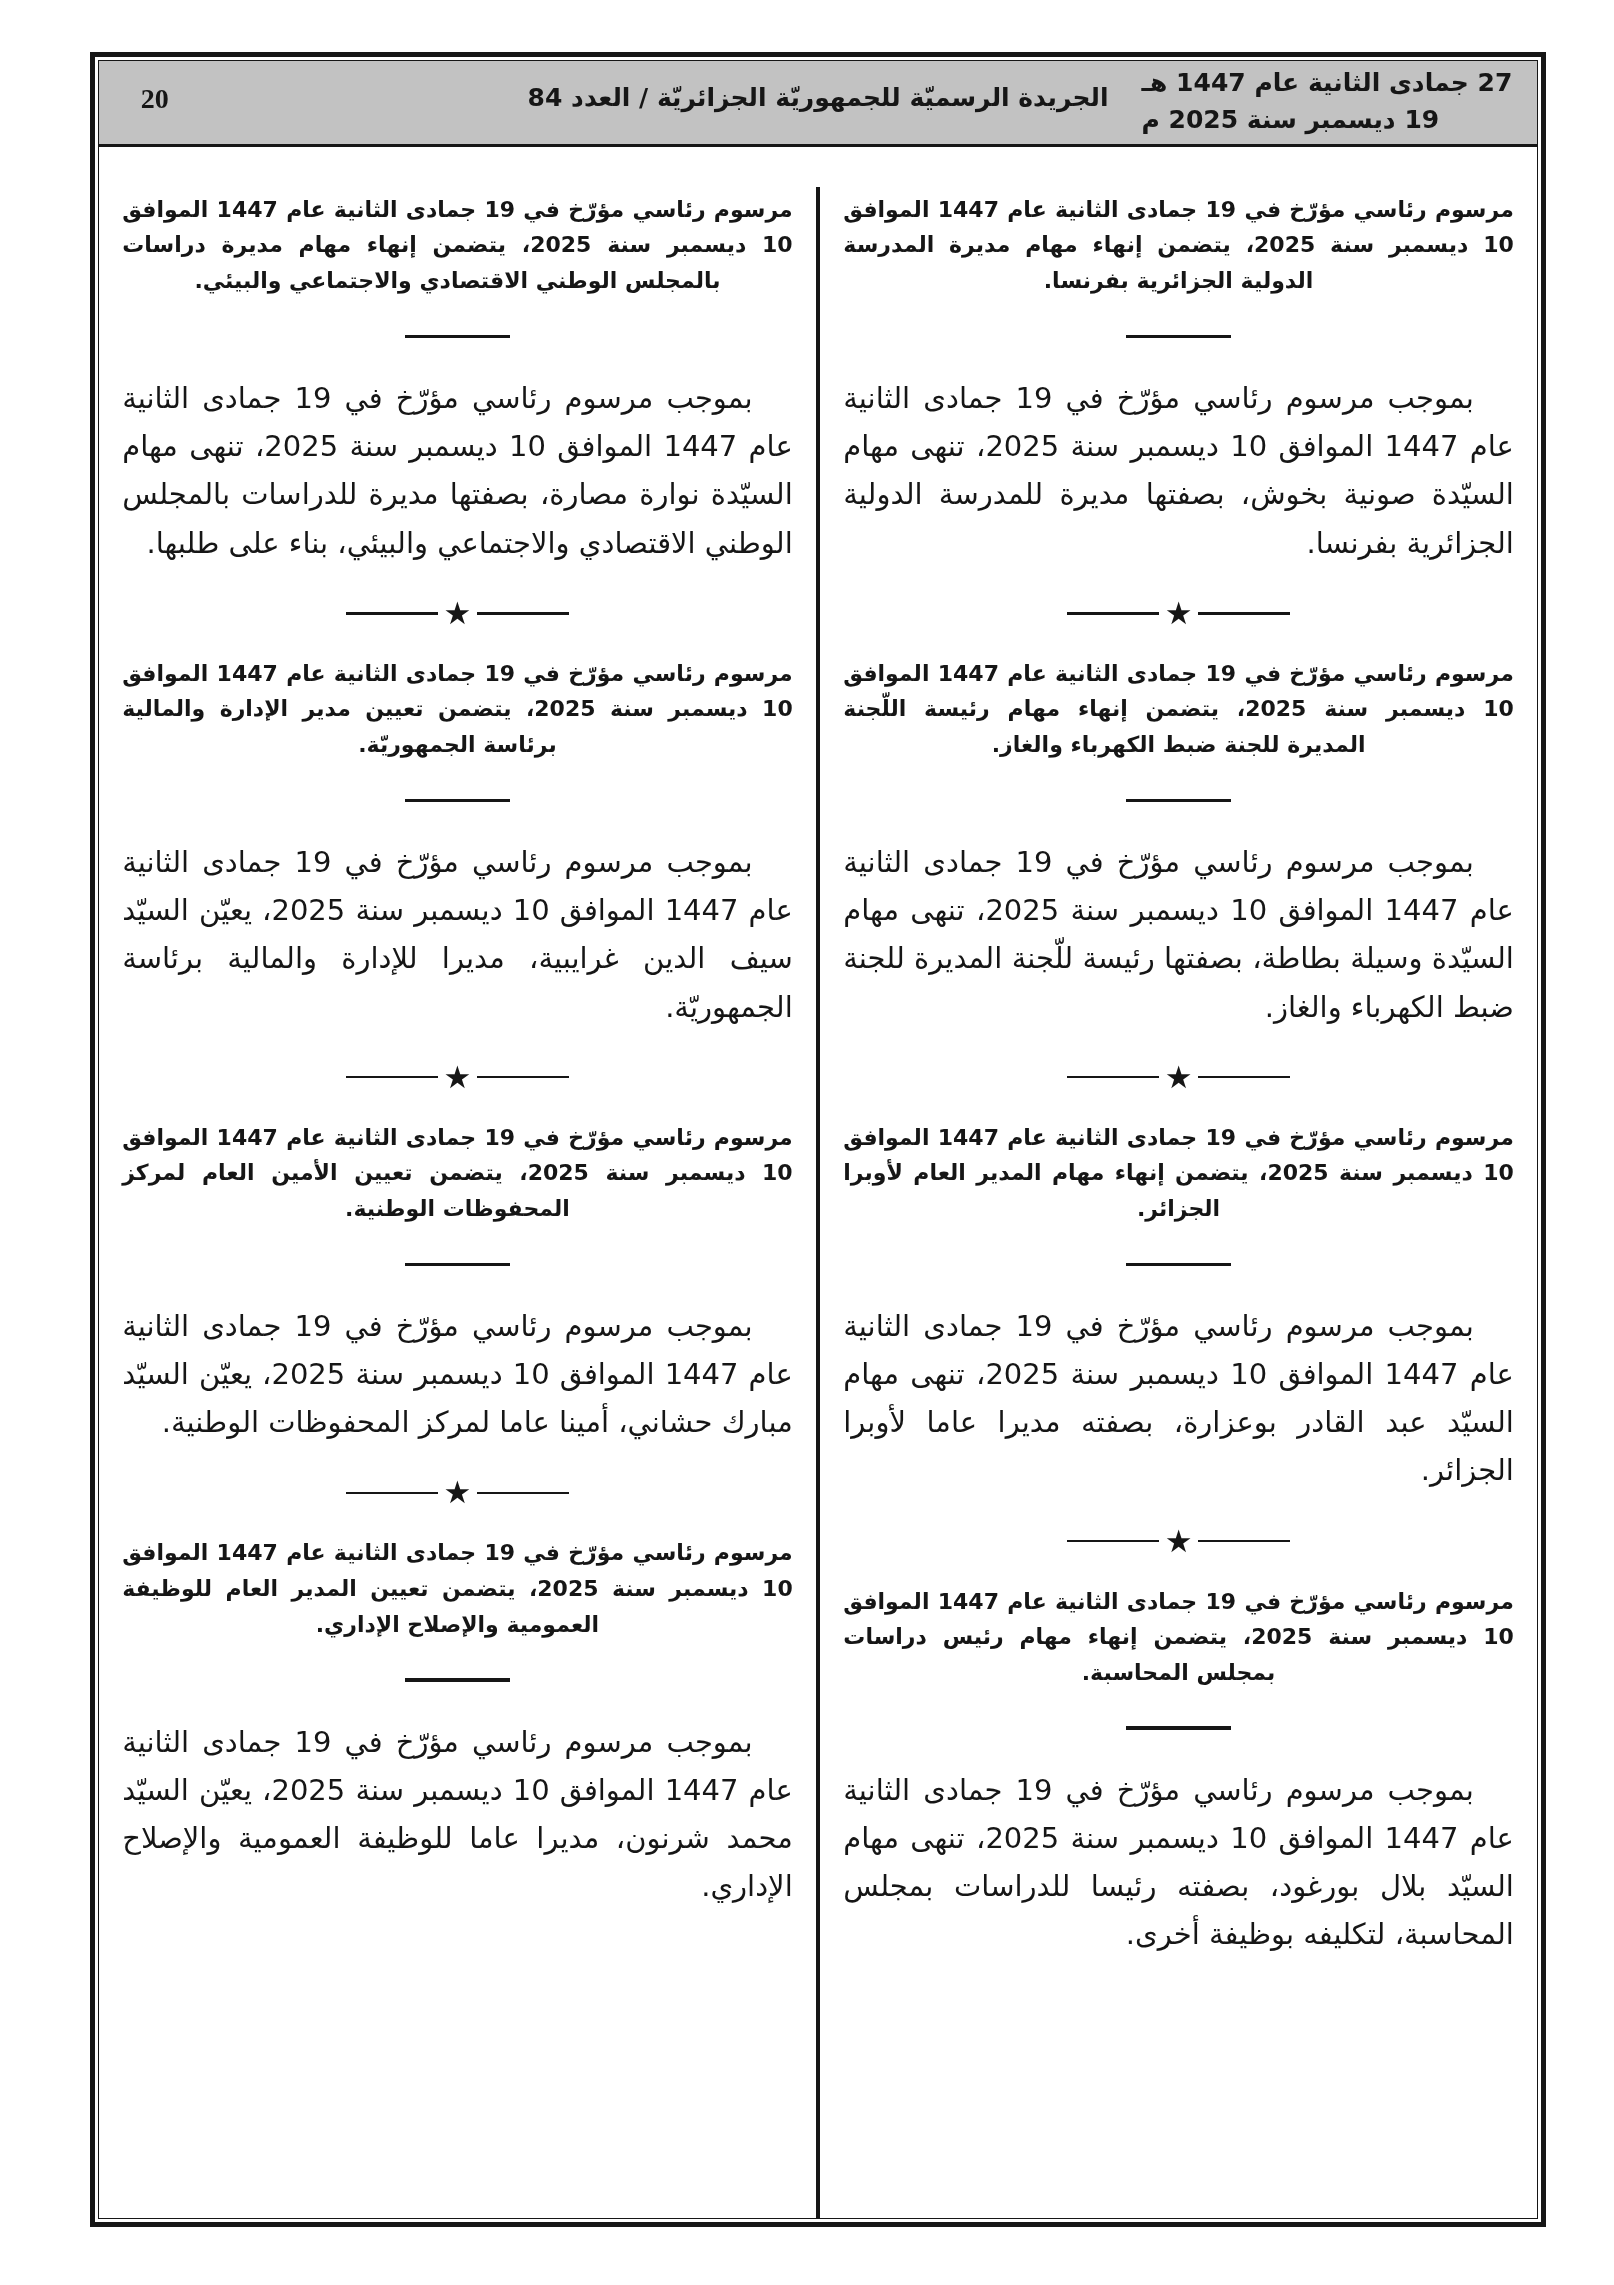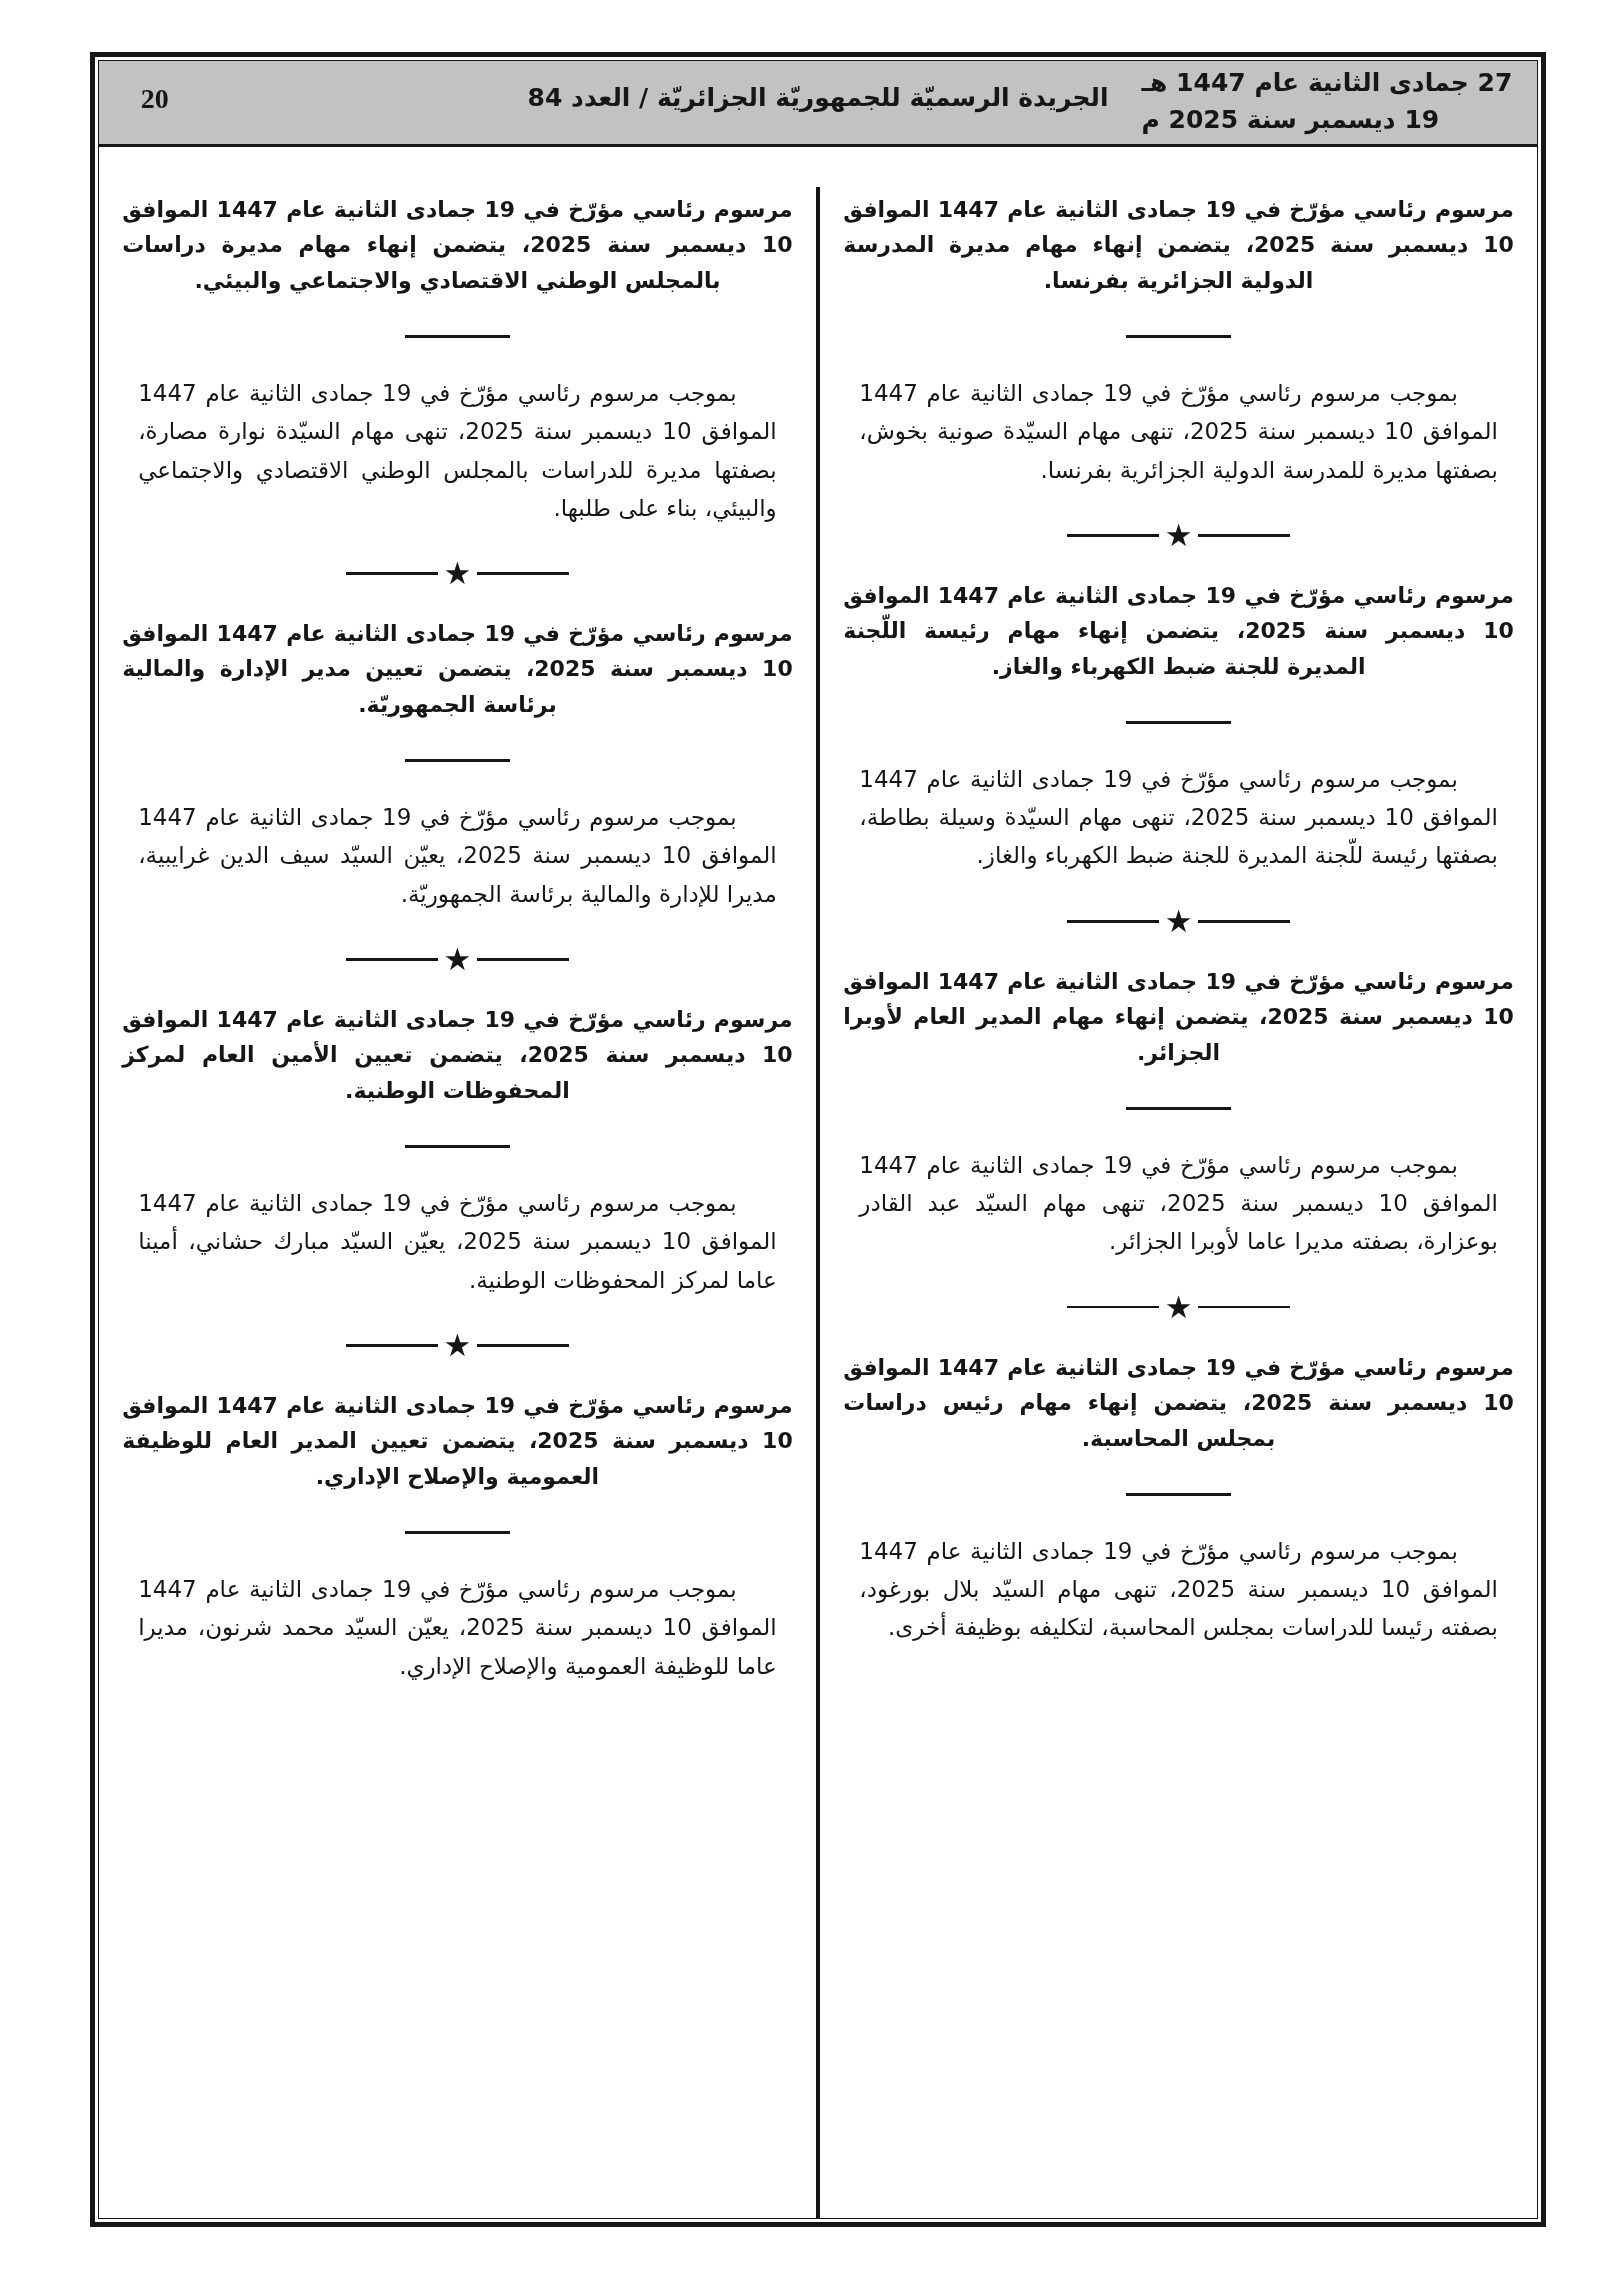--- a/index.html
+++ b/index.html
@@ -89,22 +89,22 @@
   }
   .decree-title {
     margin: 0;
     font-size: 22px;
     font-weight: bold;
     line-height: 1.62;
     text-align: justify;
     text-align-last: center;
   }
   .decree-body {
-    margin: 16px;
-    font-size: 23px;
+    margin: 0;
+    font-size: 29px;
     line-height: 1.66;
     text-align: justify;
     text-indent: 40px;
   }
   .sep-line {
     width: 105px;
     height: 3.6px;
     background: #161616;
     margin: 36px auto 36px auto;
   }

